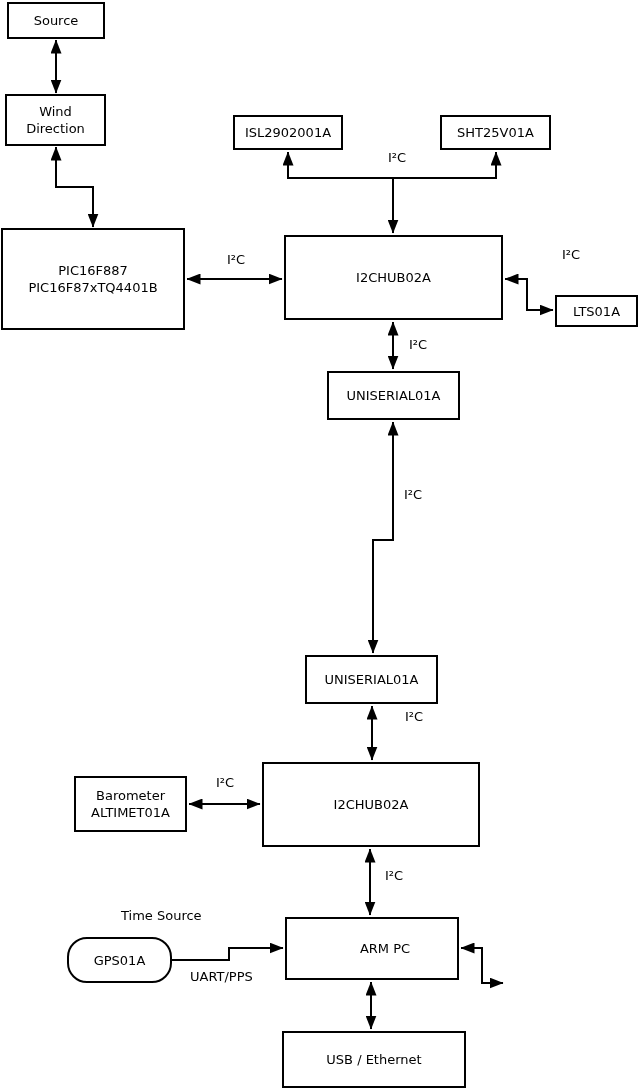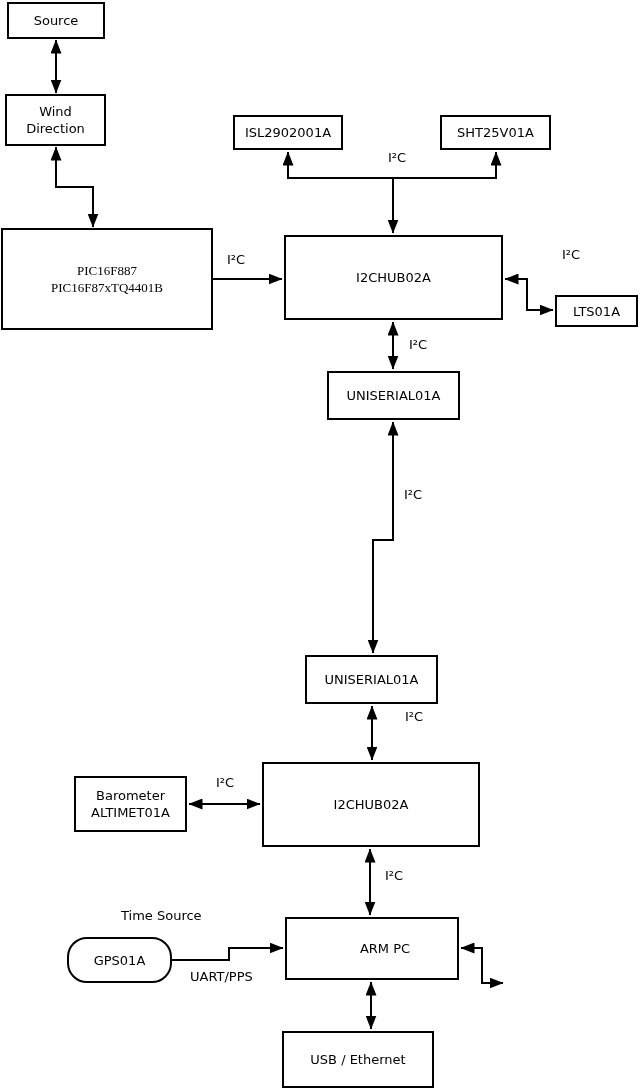--- a/index.html
+++ b/index.html
@@ -45,33 +45,33 @@
   .edge-label {
     position: absolute;
     font-size: 13px;
     line-height: 15px;
     white-space: nowrap;
   }
 
   
   #node-anemo        { left: 7px;   top: 2px;    width: 98px;  height: 37px; }
   #node-wind         { left: 5px;   top: 94px;   width: 101px; height: 52px; }
-  #node-pic          { left: 1px;   top: 228px;  width: 212px; height: 102px; font-family: Liberation Serif, serif; }
+  #node-pic          { left: 1px;   top: 228px;  width: 184px; height: 102px; }
   #node-isl          { left: 233px; top: 115px;  width: 110px; height: 35px; justify-content: center; }
   #node-sht          { left: 440px; top: 115px;  width: 111px; height: 35px; }
   #node-hub1         { left: 284px; top: 235px;  width: 219px; height: 85px; }
   #node-lts          { left: 555px; top: 295px;  width: 83px;  height: 32px; }
   #node-uniserial1   { left: 327px; top: 371px;  width: 133px; height: 49px; }
   #node-uniserial2   { left: 305px; top: 655px;  width: 133px; height: 49px; }
   #node-barometer    { left: 74px;  top: 776px;  width: 113px; height: 56px; }
   #node-hub2         { left: 262px; top: 762px;  width: 218px; height: 85px; }
   #node-gps          { left: 67px;  top: 937px;  width: 105px; height: 46px; border-radius: 20px; }
   #node-armpc        { left: 285px; top: 917px;  width: 174px; height: 63px; padding-left: 26px; }
   #node-sdcard       { left: 505px; top: 959px;  width: 110px; height: 49px; }
-  #node-usb          { left: 282px; top: 1031px; width: 152px; height: 57px; }
+  #node-usb          { left: 282px; top: 1031px; width: 184px; height: 57px; }
 
   
   #lbl-i2c-pic-hub1    { left: 227px; top: 252px; }
   #lbl-i2c-sensors     { left: 388px; top: 150px; }
   #lbl-i2c-lts         { left: 562px; top: 247px; }
   #lbl-i2c-hub1-u1     { left: 409px; top: 337px; }
   #lbl-i2c-long        { left: 404px; top: 487px; }
   #lbl-i2c-u2-hub2     { left: 405px; top: 709px; }
   #lbl-i2c-baro        { left: 216px; top: 775px; }
   #lbl-i2c-hub2-armpc  { left: 385px; top: 868px; }

